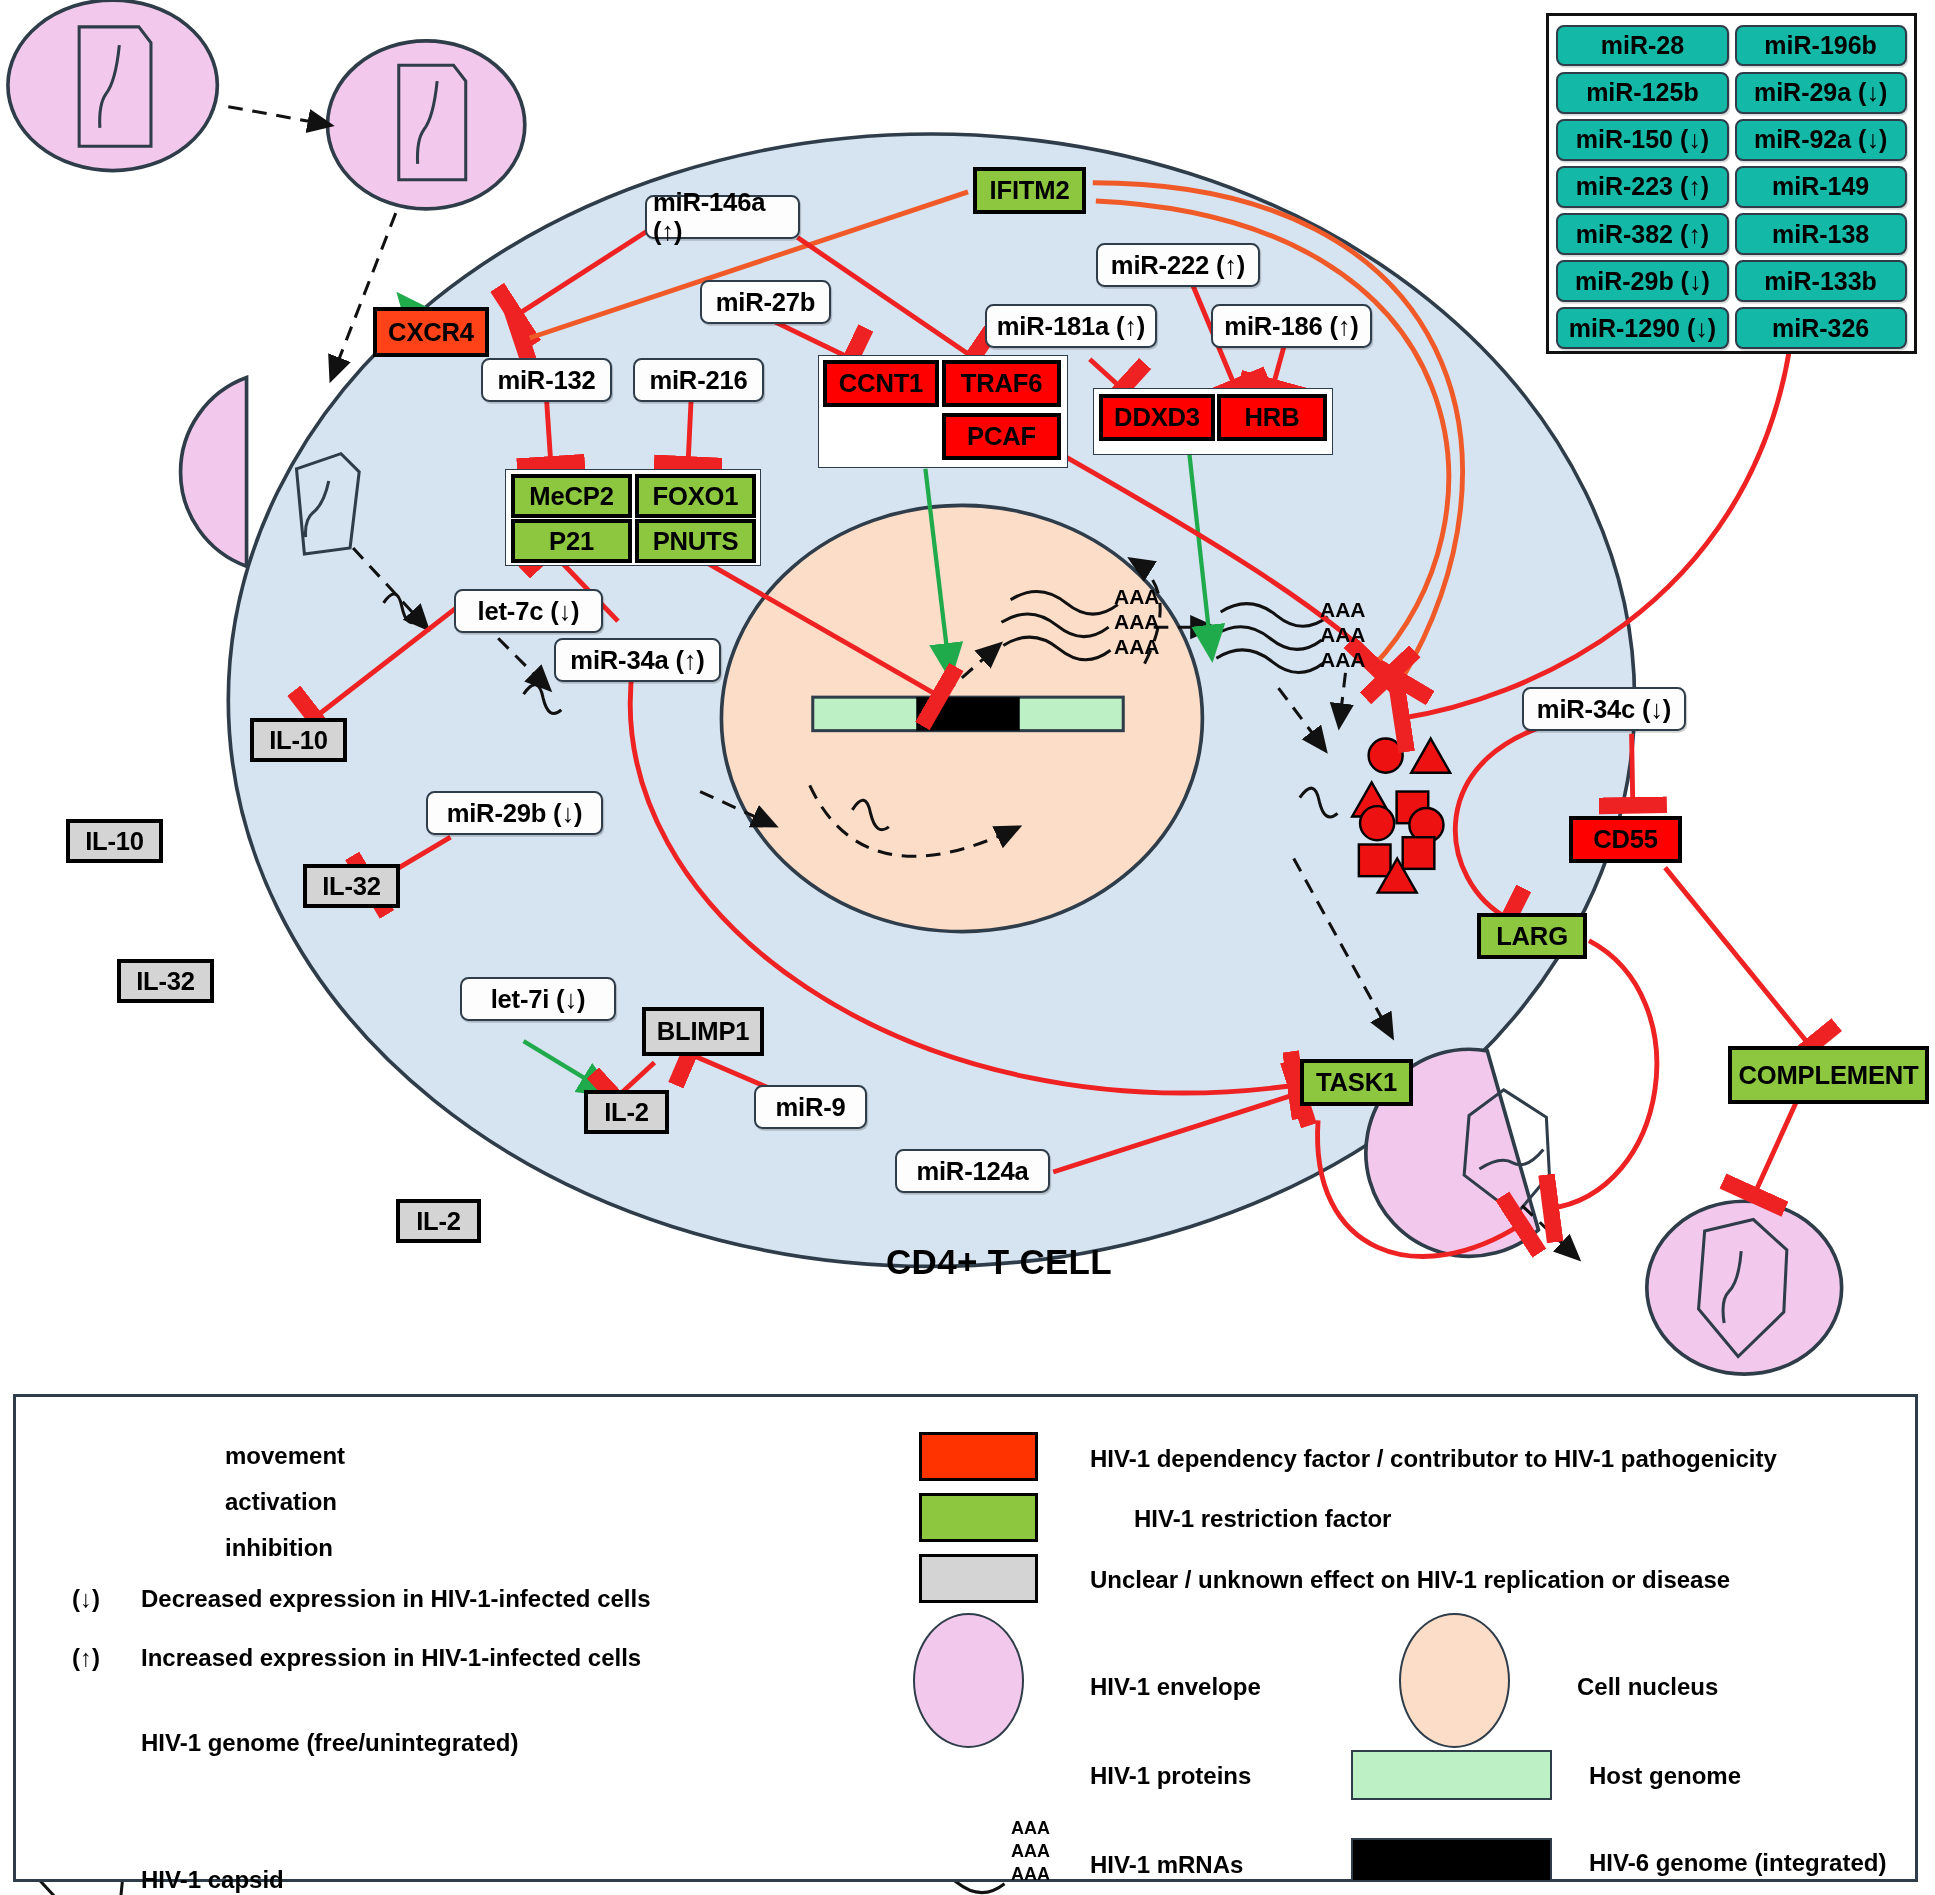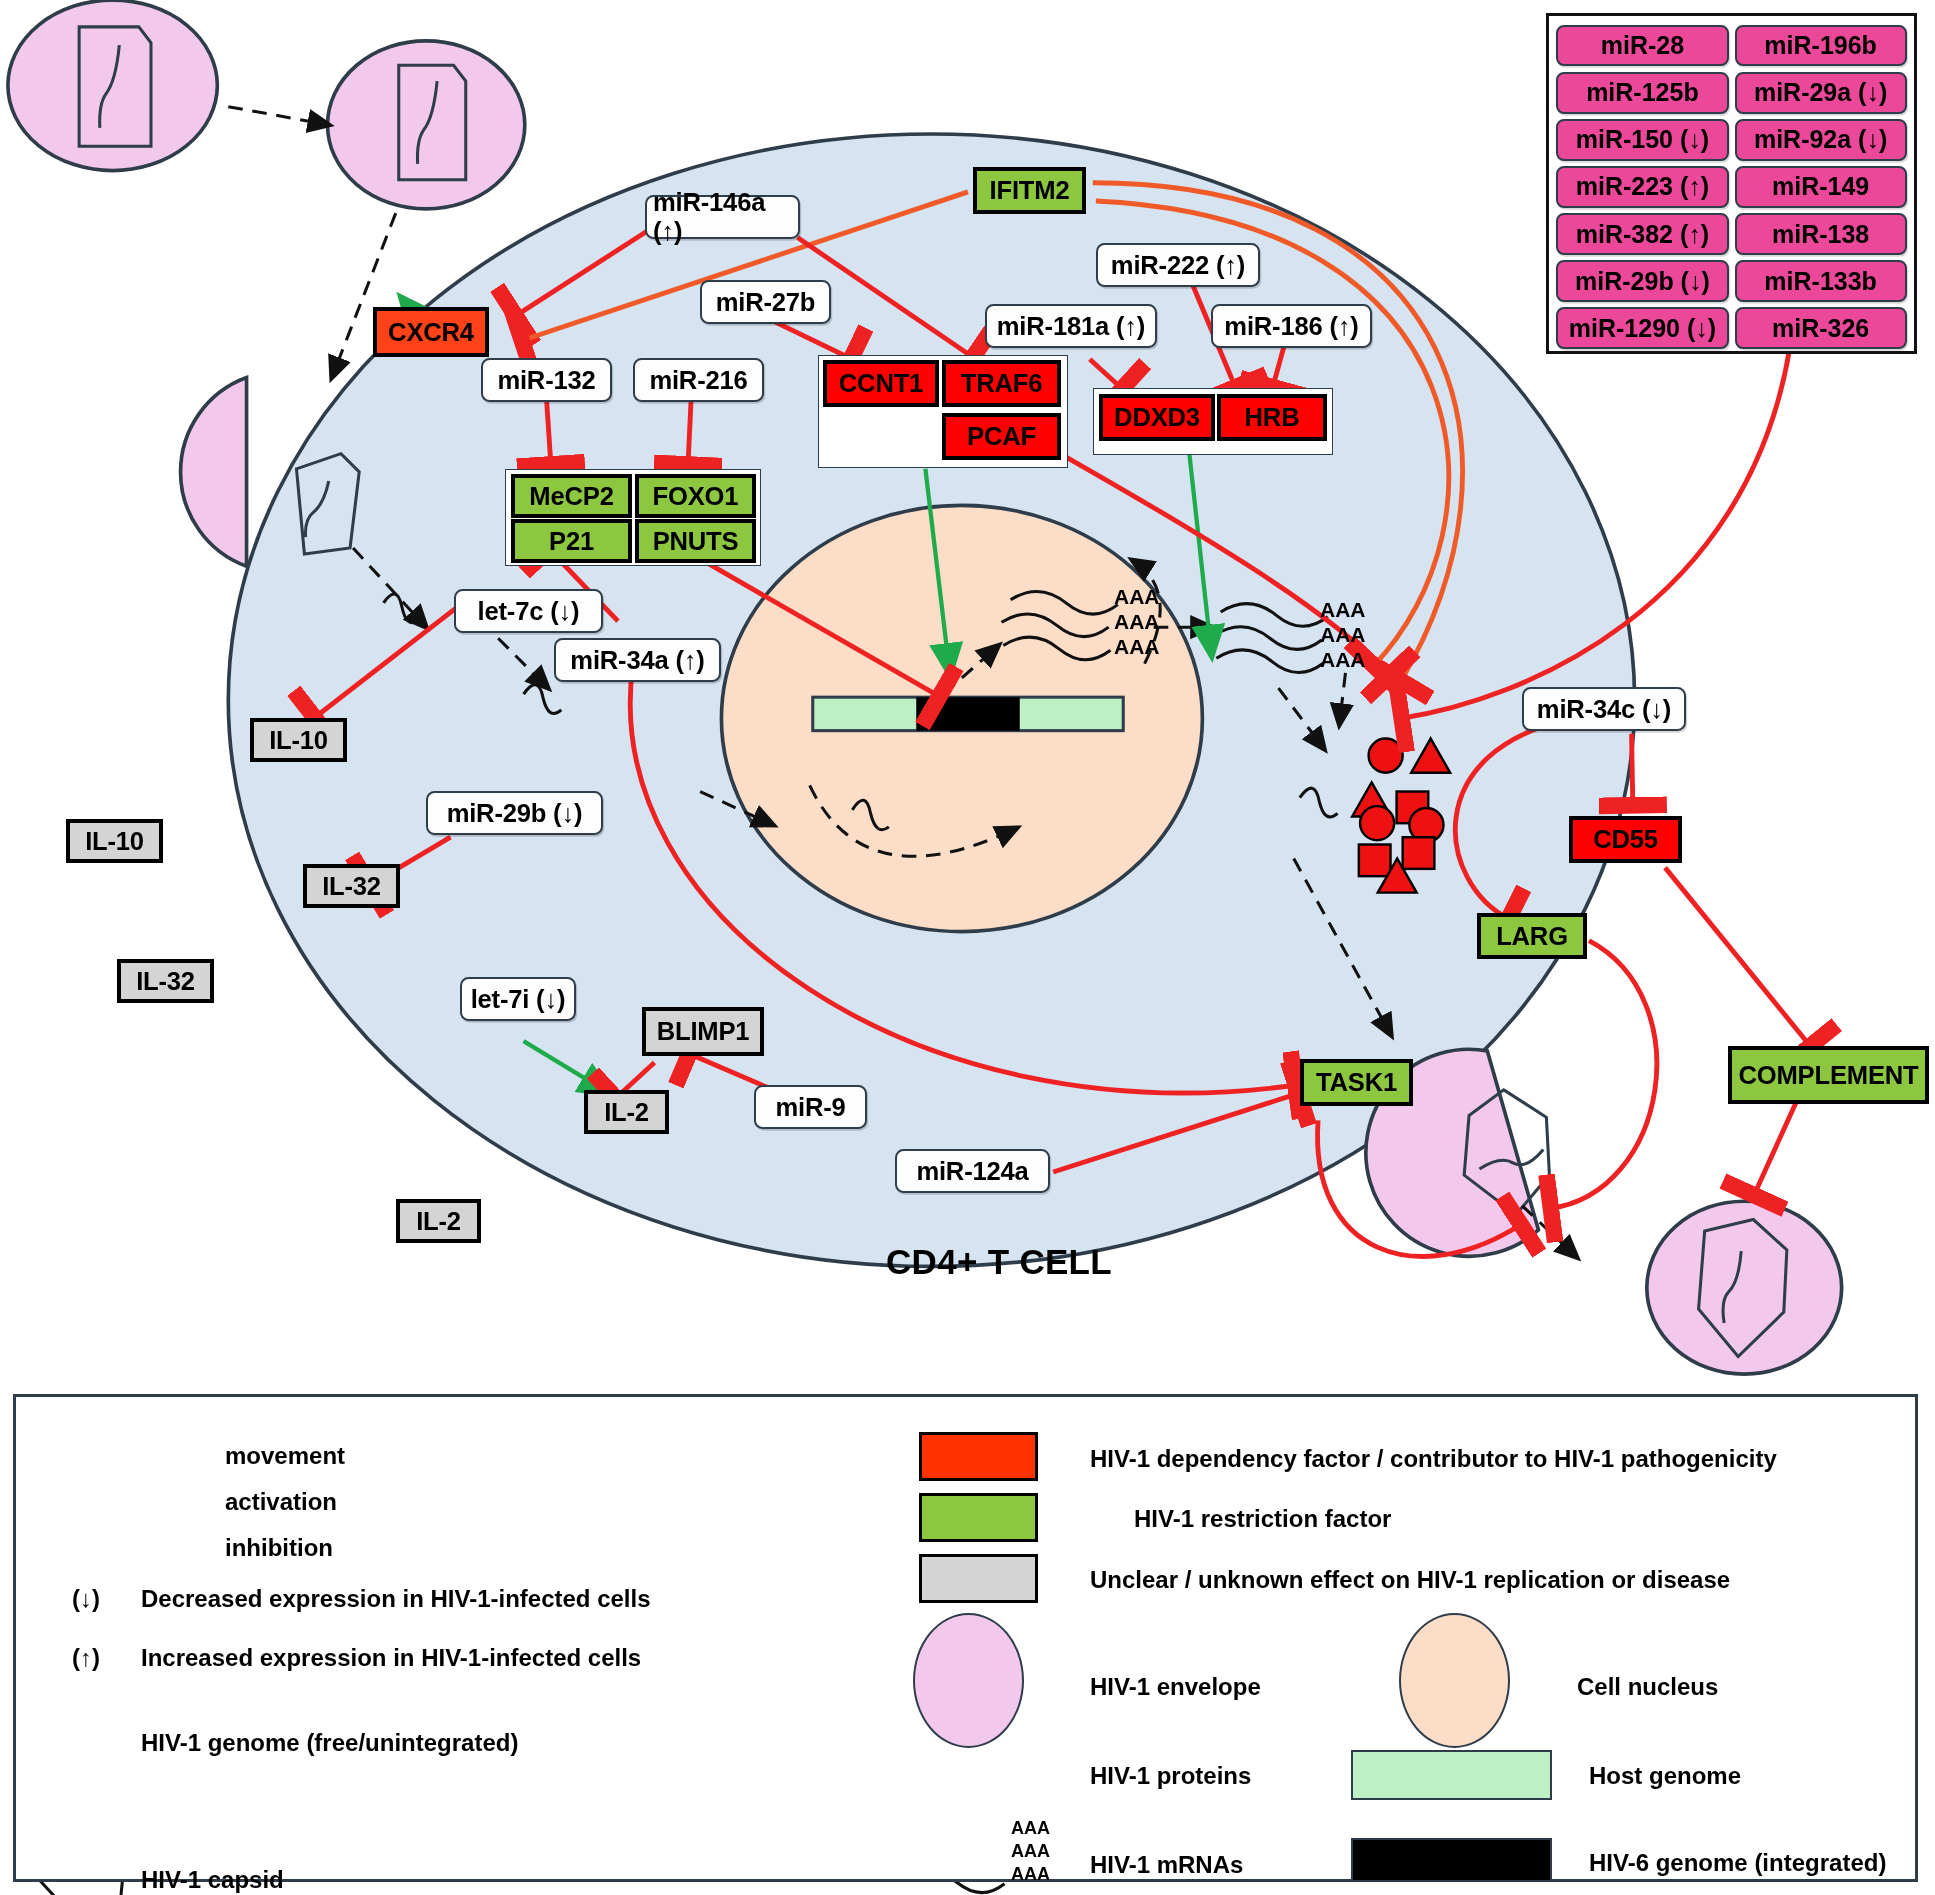--- a/index.html
+++ b/index.html
@@ -15,21 +15,21 @@
        font-size:25.6px;box-shadow:1.2px 1.8px 0 rgba(0,0,0,.18);padding:0 6px;}
   .gene{border:4.3px solid #000;font-size:25.6px;}
   .gene.red{background:#ff0000;}
   .gene.orange{background:#ff4217;}
   .gene.green{background:#8dc63f;}
   .gene.grey{background:#d4d4d4;}
   .holder{position:absolute;background:#fff;border:1.8px solid #2f3d4a;box-sizing:border-box;}
   .mirlist{position:absolute;background:#fff;border:3.7px solid #111;box-sizing:border-box;
            display:flex;padding:8.5px 7.3px;gap:6px;}
   .mircol{display:flex;flex-direction:column;gap:5.5px;flex:1;}
-  .mircell{border:2.4px solid #2f3d4a;border-radius:8px;background:#ec4899;
+  .mircell{border:2.4px solid #2f3d4a;border-radius:8px;background:#14b8a6;
            font-size:25px;font-weight:bold;text-align:center;padding:4.3px 3.7px;
            box-shadow:1.2px 1.8px 0 rgba(0,0,0,.15);}
   .celllabel{position:absolute;font-size:35px;font-weight:bold;letter-spacing:0.3px;}
 
   
   .legendbox{position:absolute;border:3.7px solid #2f3d4a;background:#fff;box-sizing:border-box;}
   .lgtext{position:absolute;font-size:24px;font-weight:bold;color:#000;white-space:nowrap;}
   .lgsym{position:absolute;font-size:24px;font-weight:bold;color:#000;}
   .swatch{position:absolute;border:3.7px solid #000;box-sizing:border-box;}
   .swatch.red{background:#ff3300;}
@@ -272,21 +272,21 @@
   <div class="node mir" style="left:645px;top:195px;width:155px;height:44px;">miR-146a (↑)</div>
   <div class="node mir" style="left:700px;top:280px;width:131px;height:44px;">miR-27b</div>
   <div class="node mir" style="left:481px;top:358px;width:131px;height:44px;">miR-132</div>
   <div class="node mir" style="left:633px;top:358px;width:131px;height:44px;">miR-216</div>
   <div class="node mir" style="left:1096px;top:243px;width:164px;height:44px;">miR-222 (↑)</div>
   <div class="node mir" style="left:985px;top:304px;width:172px;height:44px;">miR-181a (↑)</div>
   <div class="node mir" style="left:1211px;top:304px;width:161px;height:44px;">miR-186 (↑)</div>
   <div class="node mir" style="left:454px;top:589px;width:149px;height:44px;">let-7c (↓)</div>
   <div class="node mir" style="left:554px;top:638px;width:167px;height:44px;">miR-34a (↑)</div>
   <div class="node mir" style="left:426px;top:791px;width:177px;height:44px;">miR-29b (↓)</div>
-  <div class="node mir" style="left:460px;top:977px;width:116px;height:44px;">let-7i (↓)</div>
+  <div class="node mir" style="left:460px;top:977px;width:156px;height:44px;">let-7i (↓)</div>
   <div class="node mir" style="left:754px;top:1085px;width:113px;height:44px;">miR-9</div>
   <div class="node mir" style="left:895px;top:1149px;width:155px;height:44px;">miR-124a</div>
   <div class="node mir" style="left:1522px;top:687px;width:164px;height:44px;">miR-34c (↓)</div>
 
   <div style="position:absolute;left:1114px;top:584px;font-size:21px;font-weight:bold;line-height:25px;">
     <div>AAA</div>
     <div>AAA</div>
     <div>AAA</div>
   </div>
   <div style="position:absolute;left:1320px;top:597px;font-size:21px;font-weight:bold;line-height:25px;">

